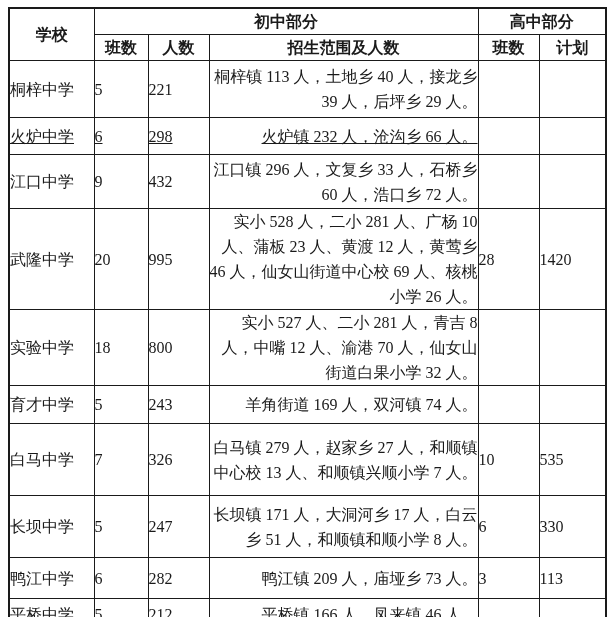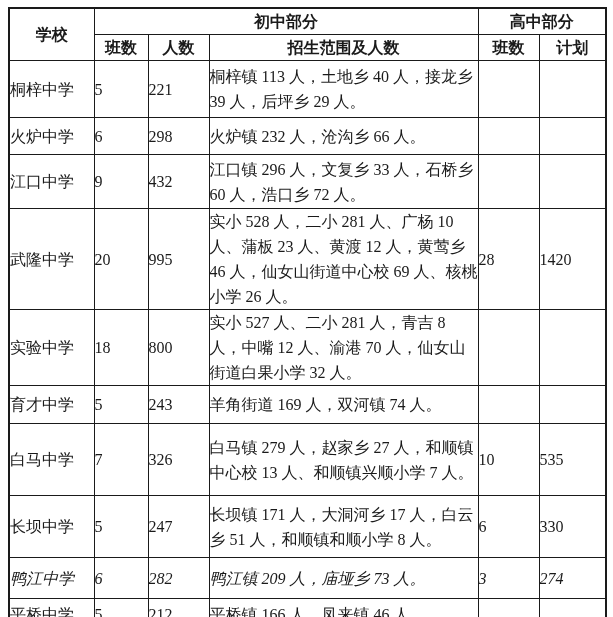--- a/index.html
+++ b/index.html
@@ -27,36 +27,36 @@
     vertical-align: middle;
     overflow: hidden;
     padding: 0;
   }
   table.enroll th {
     font-weight: bold;
     text-align: center;
   }
   td.c { text-align: left; }
   td.scope {
-    text-align: left;
+    text-align: right;
     padding: 2px 5px 2px 6px;
     line-height: 25px;
   }
   
   tr.hdr1 { height: 23px; margin-top: 38px; }
   tr.hdr2 { height: 24px; }
   tr.r0 { height: 57px; }
-  tr.r1 { height: 37px; }
+  tr.r1 { height: 37px; text-decoration: underline; }
   tr.r2 { height: 54px; margin-top: 40px; }
   tr.r3 { height: 101px; }
   tr.r4 { height: 66px; }
   tr.r5 { height: 38px; }
   tr.r6 { height: 72px; margin-left: 43px; }
   tr.r7 { height: 62px; }
-  tr.r8 { height: 41px; font-style: italic; }
+  tr.r8 { height: 41px; }
   tr.r9 { height: 32px; }
 </style>
 </head>
 <body>
 
 <table class="enroll">
   <colgroup>
     <col style="width:85px">
     <col style="width:54px">
     <col style="width:61px">
@@ -142,21 +142,21 @@
       <td class="scope">长坝镇 171 人，大洞河乡 17 人，白云乡 51 人，和顺镇和顺小学 8 人。</td>
       <td class="c">6</td>
       <td class="c">330</td>
     </tr>
     <tr class="r8">
       <td class="c">鸭江中学</td>
       <td class="c">6</td>
       <td class="c">282</td>
       <td class="scope">鸭江镇 209 人，庙垭乡 73 人。</td>
       <td class="c">3</td>
-      <td class="c">274</td>
+      <td class="c">113</td>
     </tr>
     <tr class="r9">
       <td class="c">平桥中学</td>
       <td class="c">5</td>
       <td class="c">212</td>
       <td class="scope">平桥镇 166 人，凤来镇 46 人。</td>
       <td class="c"></td>
       <td class="c"></td>
     </tr>
   </tbody>

